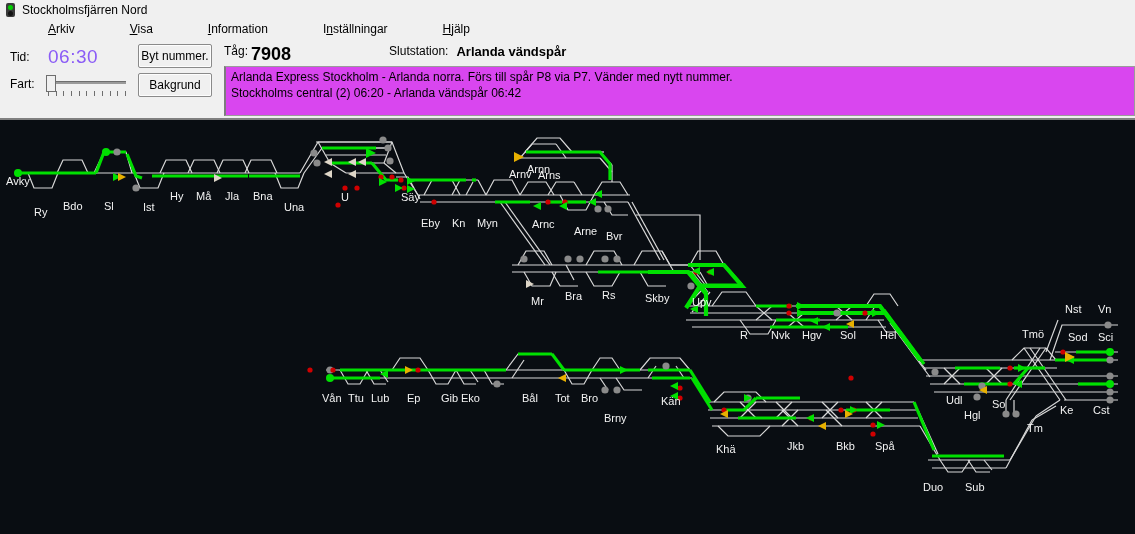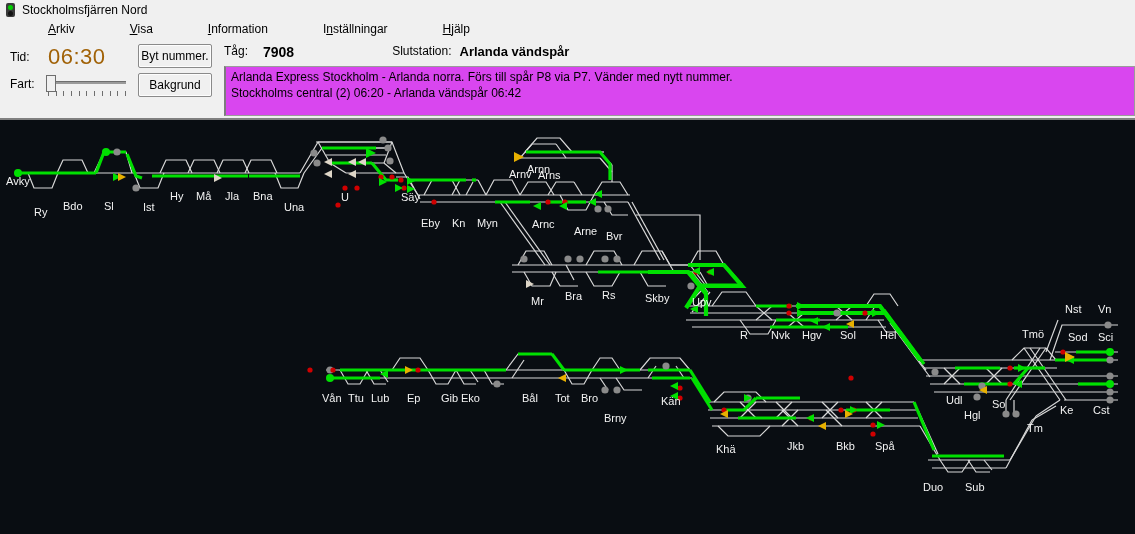--- a/index.html
+++ b/index.html
@@ -22,40 +22,40 @@
   .menubar{height:18px;background:#f0f0f0;display:flex;align-items:center;padding-left:7px;flex:0 0 auto;}
   .menu-item{font-size:12px;color:#000;margin-right:14px;cursor:default;line-height:1;margin-left:41px;}
   .menu-item .mn{text-decoration:underline;}
 
   
   .toolbar{height:80px;background:#f0f0f0;border-bottom:2px solid #808080;display:flex;align-items:flex-start;flex:0 0 auto;position:relative;}
   .tb-left{padding:6px 0 0 10px;width:128px;flex:0 0 auto;}
   .row-tid{display:flex;align-items:center;height:26px;}
   .lbl{font-size:12px;color:#000;}
   .tid-label{width:34px;}
-  .tid-value{font-size:22px;color:#a16207;letter-spacing:0.5px;margin-left:4px;}
+  .tid-value{font-size:19px;color:#8b5cf6;letter-spacing:0.5px;margin-left:4px;}
   .row-fart{display:flex;align-items:flex-start;height:30px;margin-top:2px;}
   .fart-label{width:34px;padding-top:5px;}
   .slider-wrap{position:relative;width:82px;height:28px;margin-left:2px;}
   .slider-track{position:absolute;left:2px;top:9px;width:78px;height:2px;background:#9a9a9a;border-top:1px solid #6e6e6e;}
   .slider-thumb{position:absolute;left:0px;top:3px;width:8px;height:15px;background:#f0f0f0;border:1px solid #6e6e6e;}
   .slider-ticks{position:absolute;left:2px;top:19px;width:78px;height:6px;display:flex;justify-content:space-between;}
   .slider-ticks i{width:1px;height:5px;background:#6e6e6e;display:block;}
 
   .tb-buttons{padding-top:6px;display:flex;gap:7px;flex:0 0 auto;}
   .btn-col{display:flex;flex-direction:column;gap:5px;}
   .btn{width:72px;height:22px;background:#f0f0f0;border:1px solid #8a8a8a;border-radius:2px;
        font-size:12px;color:#000;display:flex;align-items:center;justify-content:center;cursor:default;
        box-shadow:inset 0 0 0 1px #fdfdfd;}
   .btn.disabled{color:#a6a6a6;}
 
   .tb-right{flex:1 1 auto;padding:6px 0 0 12px;display:flex;flex-direction:column;min-width:0;}
   .train-row{display:flex;align-items:flex-start;height:19px;}
   .tag-label{font-size:12px;color:#000;}
-  .tag-value{font-size:14px;font-weight:bold;color:#000;margin-left:15px;}
+  .tag-value{font-size:18px;font-weight:bold;color:#000;margin-left:3px;}
   .slut-label{font-size:12px;color:#000;margin-left:98px;}
   .slut-value{font-size:13px;font-weight:bold;color:#000;margin-left:8px;}
   .infobox{margin-top:3px;background:#d946ef;border:1px solid #9b9b9b;border-left:2px solid #7d7d7d;
            height:46px;padding:2px 4px 0 5px;overflow:hidden;}
   .infobox div{font-size:12px;color:#000;line-height:16px;white-space:nowrap;}
 
   
   .diagram-wrap{flex:1 1 auto;background:#090d12;position:relative;overflow:hidden;}
   svg.diagram{display:block;width:1135px;height:398px;}
   text.stn{font-family:"Liberation Sans","DejaVu Sans",sans-serif;font-size:11px;fill:#f2f2f2;}

